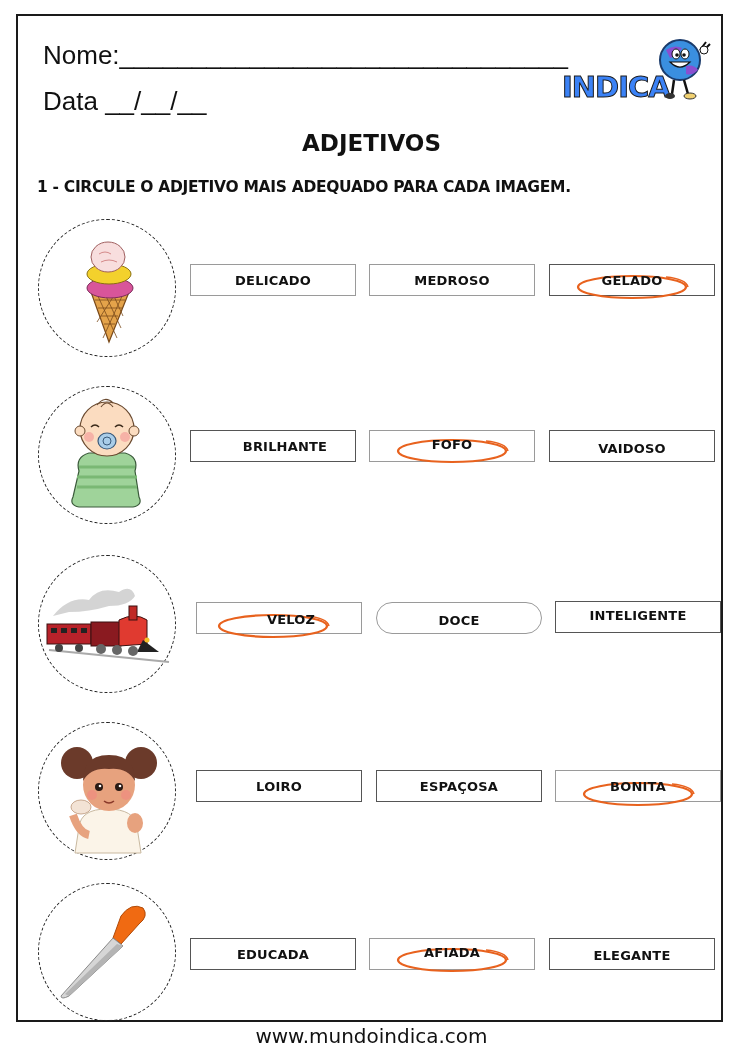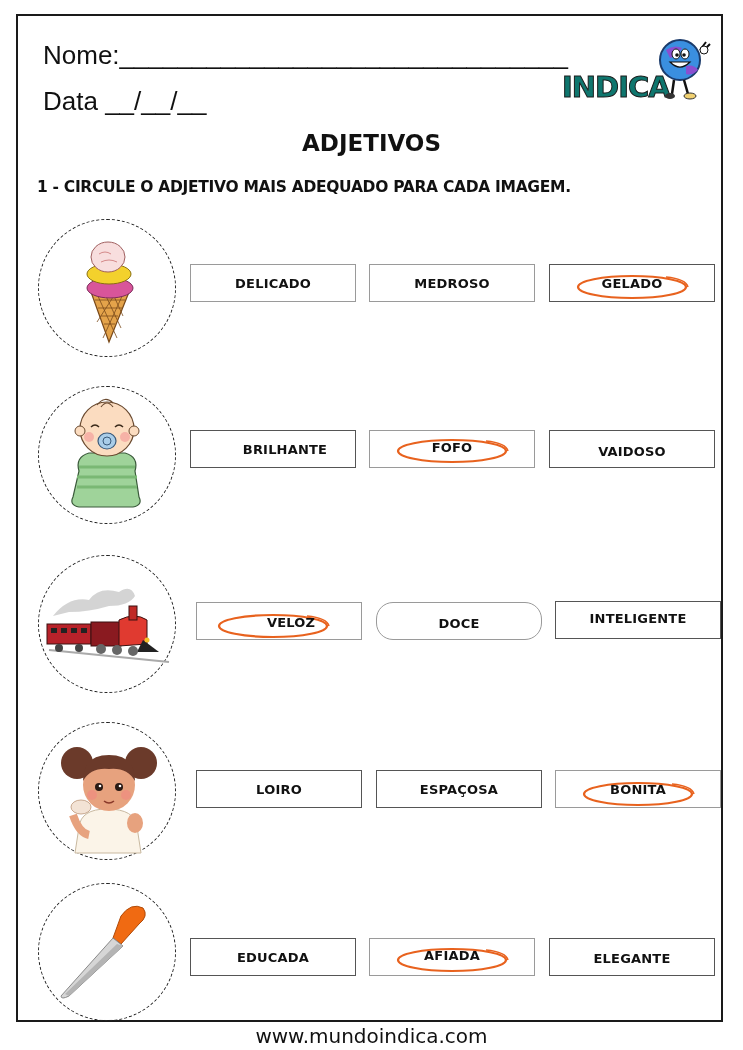--- a/index.html
+++ b/index.html
@@ -2,27 +2,27 @@
 <html><head>
 <meta charset="utf-8">
 <style>
   html, body { margin: 0; padding: 0; background: #ffffff; }
   body { width: 743px; height: 1050px; position: relative; overflow: hidden; font-family: "DejaVu Sans", sans-serif; }
   .frame { position: absolute; left: 16px; top: 14px; width: 707px; height: 1008px; border: 2px solid #1a1a1a; box-sizing: border-box; }
   .name-line { position: absolute; left: 43px; top: 40px; font-family: "Liberation Sans", sans-serif; font-size: 26px; color: #111; letter-spacing: 0px; white-space: nowrap; }
   .date-line { position: absolute; left: 43px; top: 86px; font-family: "Liberation Sans", sans-serif; font-size: 26px; color: #111; white-space: nowrap; }
   .logo { position: absolute; left: 558px; top: 36px; width: 160px; height: 70px; }
   .logo .mundo { position: absolute; left: 4px; top: 2px; font-family: "DejaVu Sans", sans-serif; font-weight: bold; font-size: 29px; color: #f7c52a; letter-spacing: -1px; -webkit-text-stroke: 1.5px #5b4a1a; }
-  .logo .indica { position: absolute; left: 4px; top: 34px; font-family: "DejaVu Sans", sans-serif; font-weight: bold; font-size: 29px; color: #0f766e; letter-spacing: -1px; text-align: center; -webkit-text-stroke: 1px #1a1a1a; }
+  .logo .indica { position: absolute; left: 4px; top: 34px; font-family: "DejaVu Sans", sans-serif; font-weight: bold; font-size: 29px; color: #3b82f6; letter-spacing: -1px; text-align: center; -webkit-text-stroke: 1px #1a1a1a; }
   .logo svg { position: absolute; left: 98px; top: 0px; }
   .title { position: absolute; left: 0; width: 743px; top: 130px; text-align: center; font-family: "DejaVu Sans", sans-serif; font-weight: bold; font-size: 23px; color: #111; }
   .instruction { position: absolute; left: 37px; top: 178px; font-family: "DejaVu Sans", sans-serif; font-weight: bold; font-size: 15.5px; color: #111; white-space: nowrap; letter-spacing: -0.3px; }
   .circle { position: absolute; width: 138px; height: 138px; border: 1.5px dashed #222; border-radius: 50%; box-sizing: border-box; }
   .circle svg { position: absolute; left: 0; top: 0; }
-  .opt { position: absolute; width: 166px; height: 38px; border: 1.5px solid #555; box-sizing: border-box; background: #fff; display: flex; align-items: center; justify-content: center; }
+  .opt { position: absolute; width: 166px; height: 32px; border: 1.5px solid #555; box-sizing: border-box; background: #fff; display: flex; align-items: center; justify-content: center; }
   .opt.light { border-color: #9a9a9a; }
   .opt span { font-family: "DejaVu Sans", sans-serif; font-weight: bold; font-size: 13px; color: #111; position: relative; z-index: 2; letter-spacing: 0.2px; }
   .opt .ring { position: absolute; left: 24px; top: 8px; width: 114px; height: 28px; z-index: 1; }
   .footer { position: absolute; left: 0; width: 743px; top: 1024px; text-align: center; font-family: "DejaVu Sans", sans-serif; font-size: 20px; color: #111; }
 </style>
 </head>
 <body>
 
 <div class="frame"></div>
 

